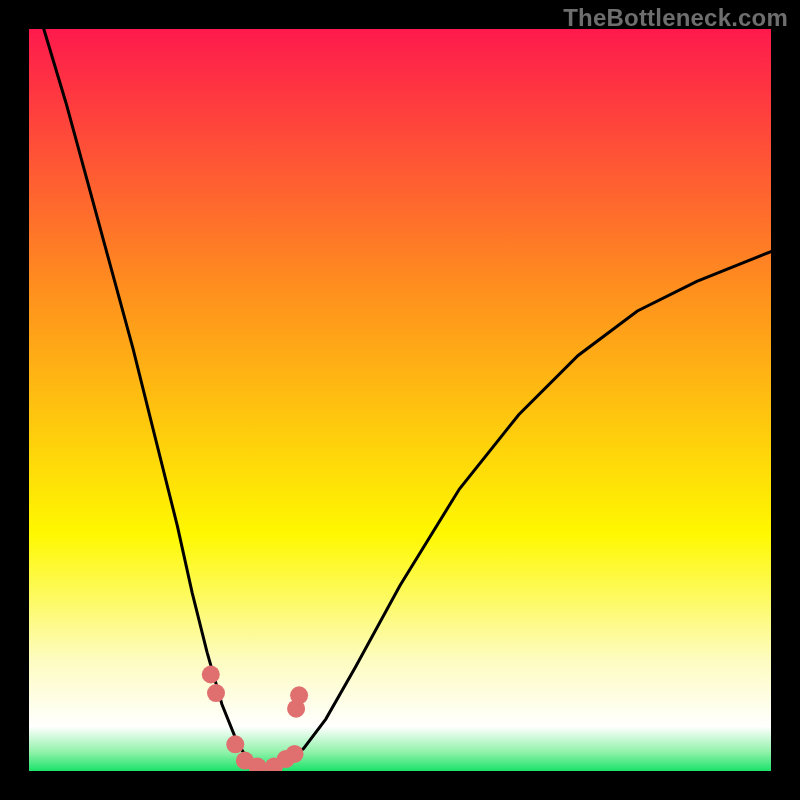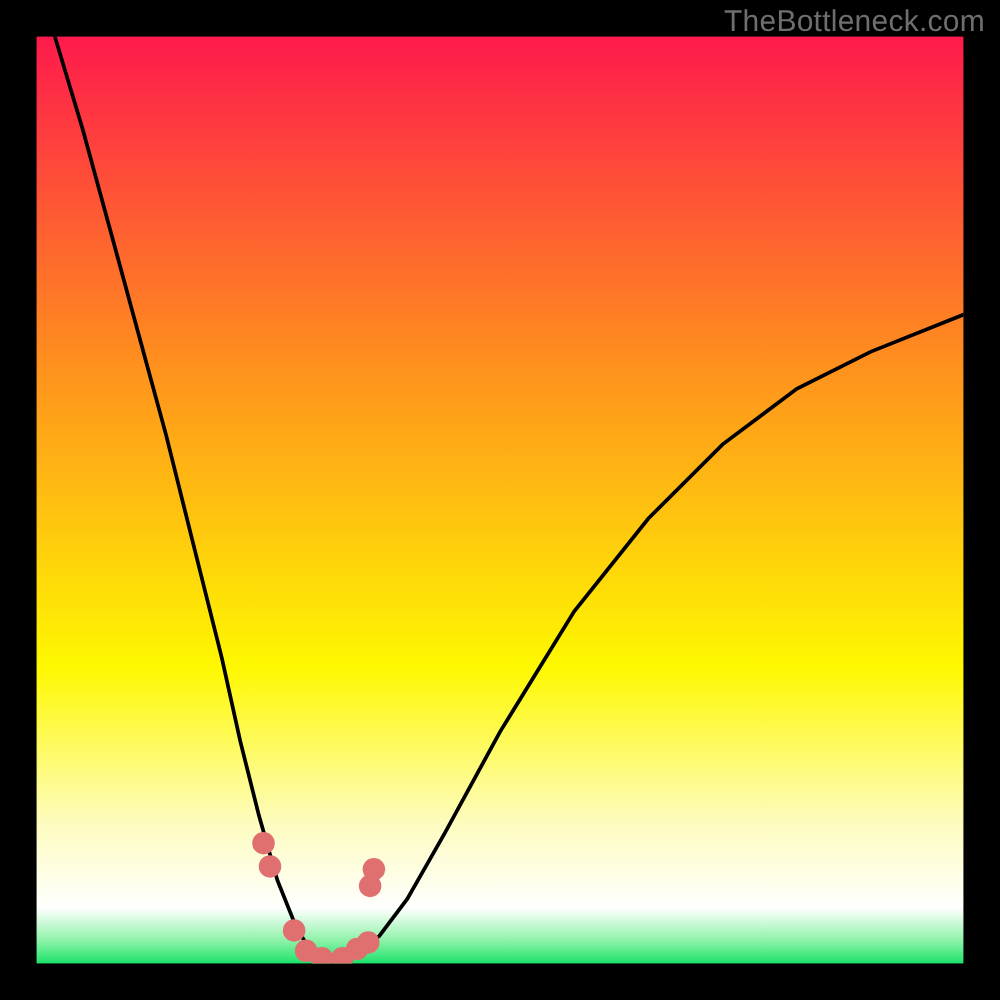--- a/index.html
+++ b/index.html
@@ -27,21 +27,21 @@
     width: 742px;
     height: 742px;
     overflow: hidden;
   }
   .attribution {
     position: absolute;
     top: 4px;
     right: 12px;
     color: #6e6e6e;
     font-size: 24px;
-    font-weight: 400;
+    font-weight: 700;
     letter-spacing: 0.2px;
   }
   svg {
     display: block;
   }
 </style>
 </head>
 <body>
 
 <div class="frame">

